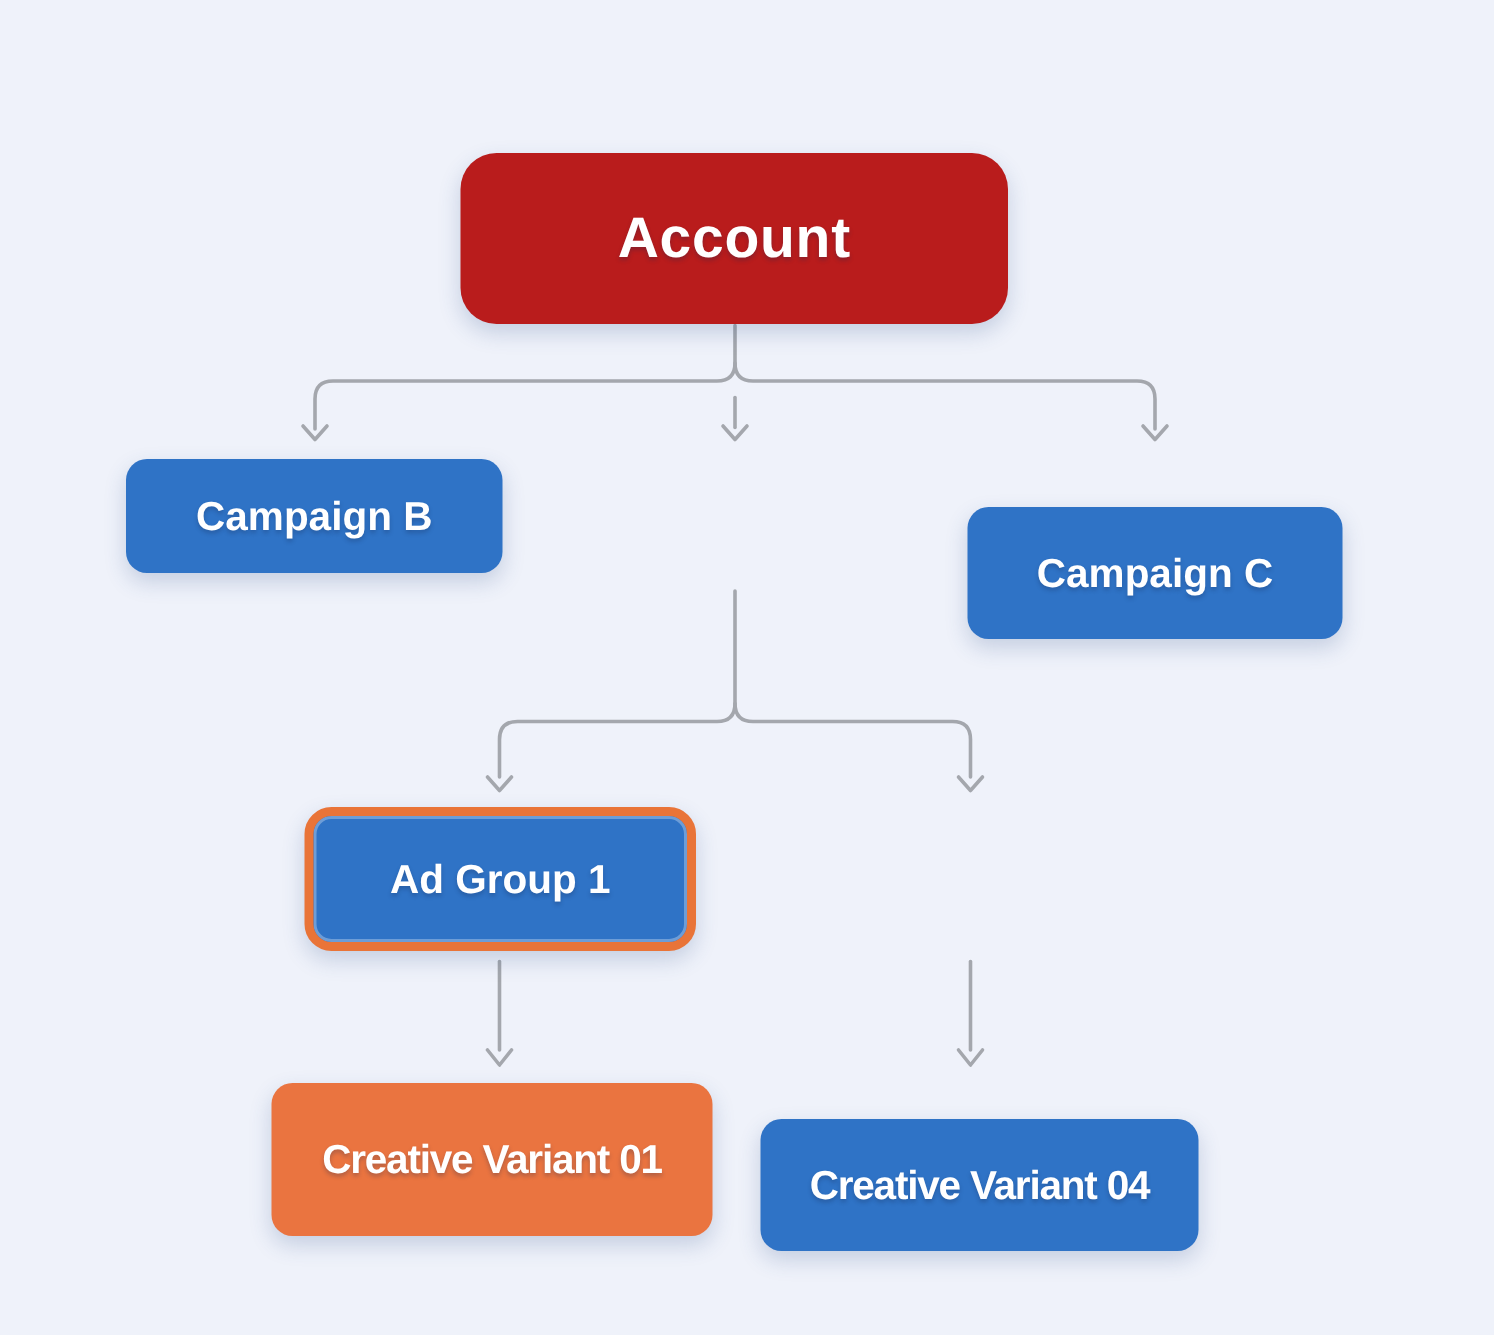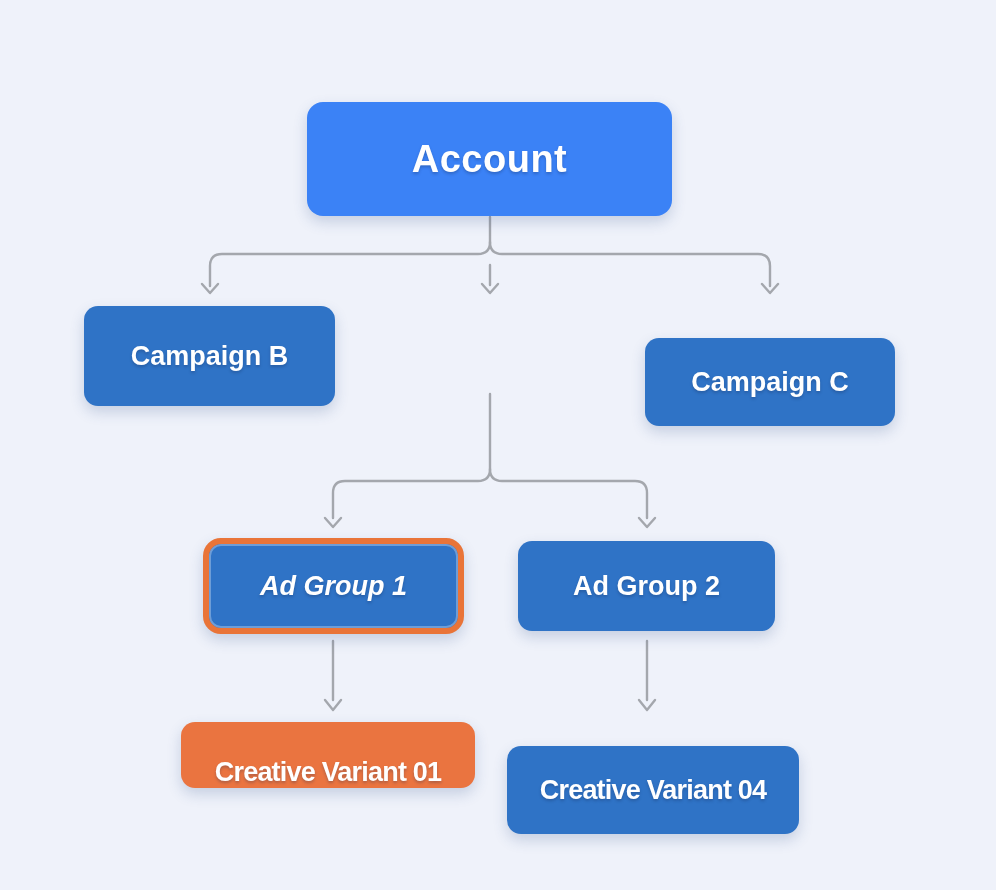--- a/index.html
+++ b/index.html
@@ -15,30 +15,30 @@
   .node{
     position:absolute;
     display:flex;align-items:center;justify-content:center;
     color:#ffffff;font-weight:700;
     border-radius:14px;
     box-shadow:0 6px 14px rgba(50,80,140,0.22);
     text-shadow:0 2px 3px rgba(20,40,80,0.28);
     box-sizing:border-box;
   }
   .node-account{left:307px;top:102px;width:365px;height:114px;font-size:38px;letter-spacing:0.5px;border-radius:16px;}
-  .node-campaign-b{left:84px;top:306px;width:251px;height:100px;font-size:27px;}
+  .node-campaign-b{left:84px;top:306px;width:251px;height:76px;font-size:27px;}
   .node-campaign-a{left:363px;top:305px;width:252px;height:87px;font-size:27px;}
   .node-campaign-c{left:645px;top:306px;width:250px;height:88px;font-size:27px;}
   .node-ad-group-1{
     left:203px;top:538px;width:261px;height:96px;font-size:27px;
     border:6px solid #e97438;border-radius:18px;
     box-shadow:0 6px 14px rgba(50,80,140,0.22), inset 0 0 0 2px rgba(255,255,255,0.30);
   }
   .node-ad-group-2{left:518px;top:541px;width:257px;height:90px;font-size:27px;}
-  .node-creative-01{left:181px;top:722px;width:294px;height:66px;font-size:27px;letter-spacing:-0.8px;align-items:flex-end;}
+  .node-creative-01{left:181px;top:722px;width:294px;height:102px;font-size:27px;letter-spacing:-0.8px;}
   .node-creative-04{left:507px;top:722px;width:292px;height:88px;font-size:27px;letter-spacing:-0.8px;}
 </style>
 </head>
 <body>
 
 <div class="canvas" style="background: rgb(239, 242, 250);">
 
   <svg class="edges-layer" width="996" height="890" viewBox="0 0 996 890" xmlns="http://www.w3.org/2000/svg">
 
     <path class="edge" d="M490 217 L490 242 Q490 254 478 254 L222 254 Q210 254 210 266 L210 286" stroke="#a4a7ad"></path>
@@ -56,40 +56,37 @@
     <path class="edge" d="M490 469 Q490 481 502 481 L635 481 Q647 481 647 493 L647 518" stroke="#a4a7ad"></path>
     <path class="edge" d="M639 518 L647 527 L655 518" stroke="#a4a7ad"></path>
 
     <path class="edge" d="M333 641 L333 700" stroke="#a4a7ad"></path>
     <path class="edge" d="M325 700 L333 710 L341 700" stroke="#a4a7ad"></path>
 
     <path class="edge" d="M647 641 L647 700" stroke="#a4a7ad"></path>
     <path class="edge" d="M639 700 L647 710 L655 700" stroke="#a4a7ad"></path>
   </svg>
 
-  <div class="node node-account" style="background: #3b82f6;">
+  <div class="node node-account" style="background: #b91c1c; border-radius: 24px;">
     <span>Account</span>
   </div>
 
   <div class="node node-campaign-b" style="background: rgb(47, 115, 198);">
     <span>Campaign B</span>
   </div>
 
 
   <div class="node node-campaign-c" style="background: rgb(47, 115, 198); margin-top: 32px;">
     <span>Campaign C</span>
   </div>
 
-  <div class="node node-ad-group-1" style="background: rgb(47, 115, 198); border-color: rgb(233, 116, 56); font-style: italic;">
+  <div class="node node-ad-group-1" style="background: rgb(47, 115, 198); border-color: rgb(233, 116, 56);">
     <span>Ad Group 1</span>
   </div>
 
-  <div class="node node-ad-group-2" style="background: rgb(47, 115, 198);">
-    <span>Ad Group 2</span>
-  </div>
 
   <div class="node node-creative-01" style="background: rgb(234, 116, 64);">
     <span>Creative Variant 01</span>
   </div>
 
   <div class="node node-creative-04" style="background: rgb(47, 115, 198); margin-top: 24px;">
     <span>Creative Variant 04</span>
   </div>
 
 </div>

